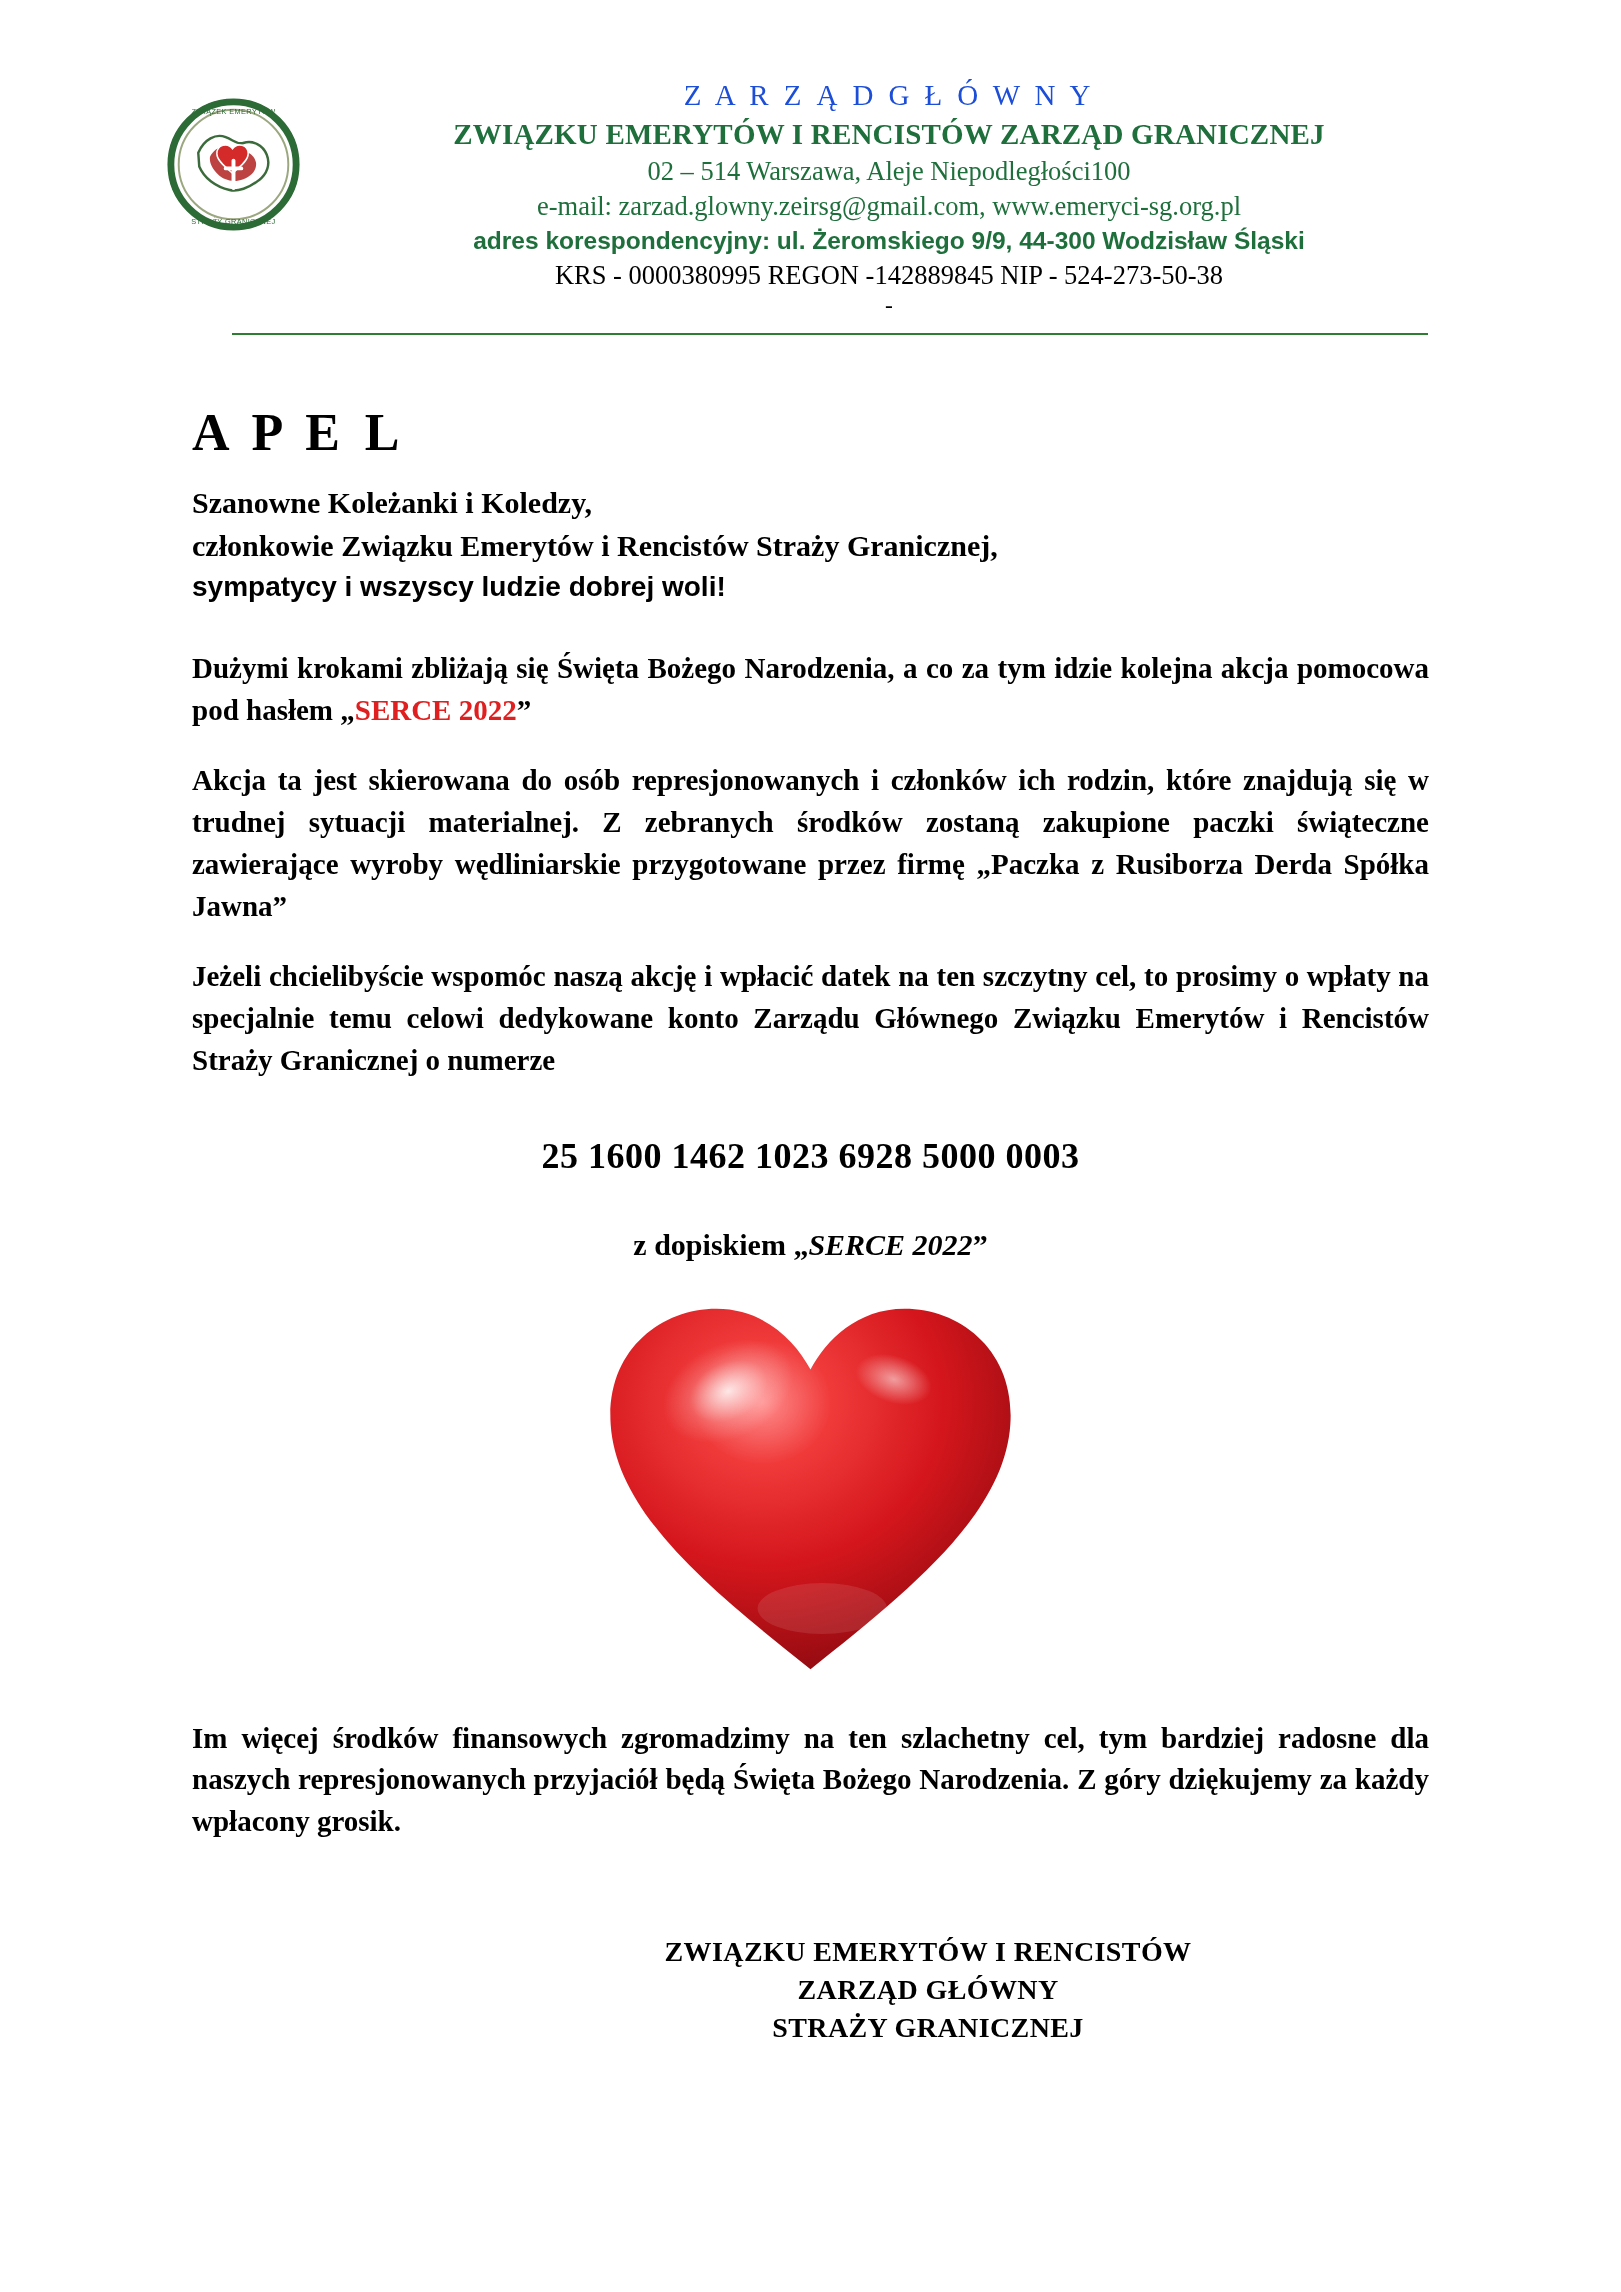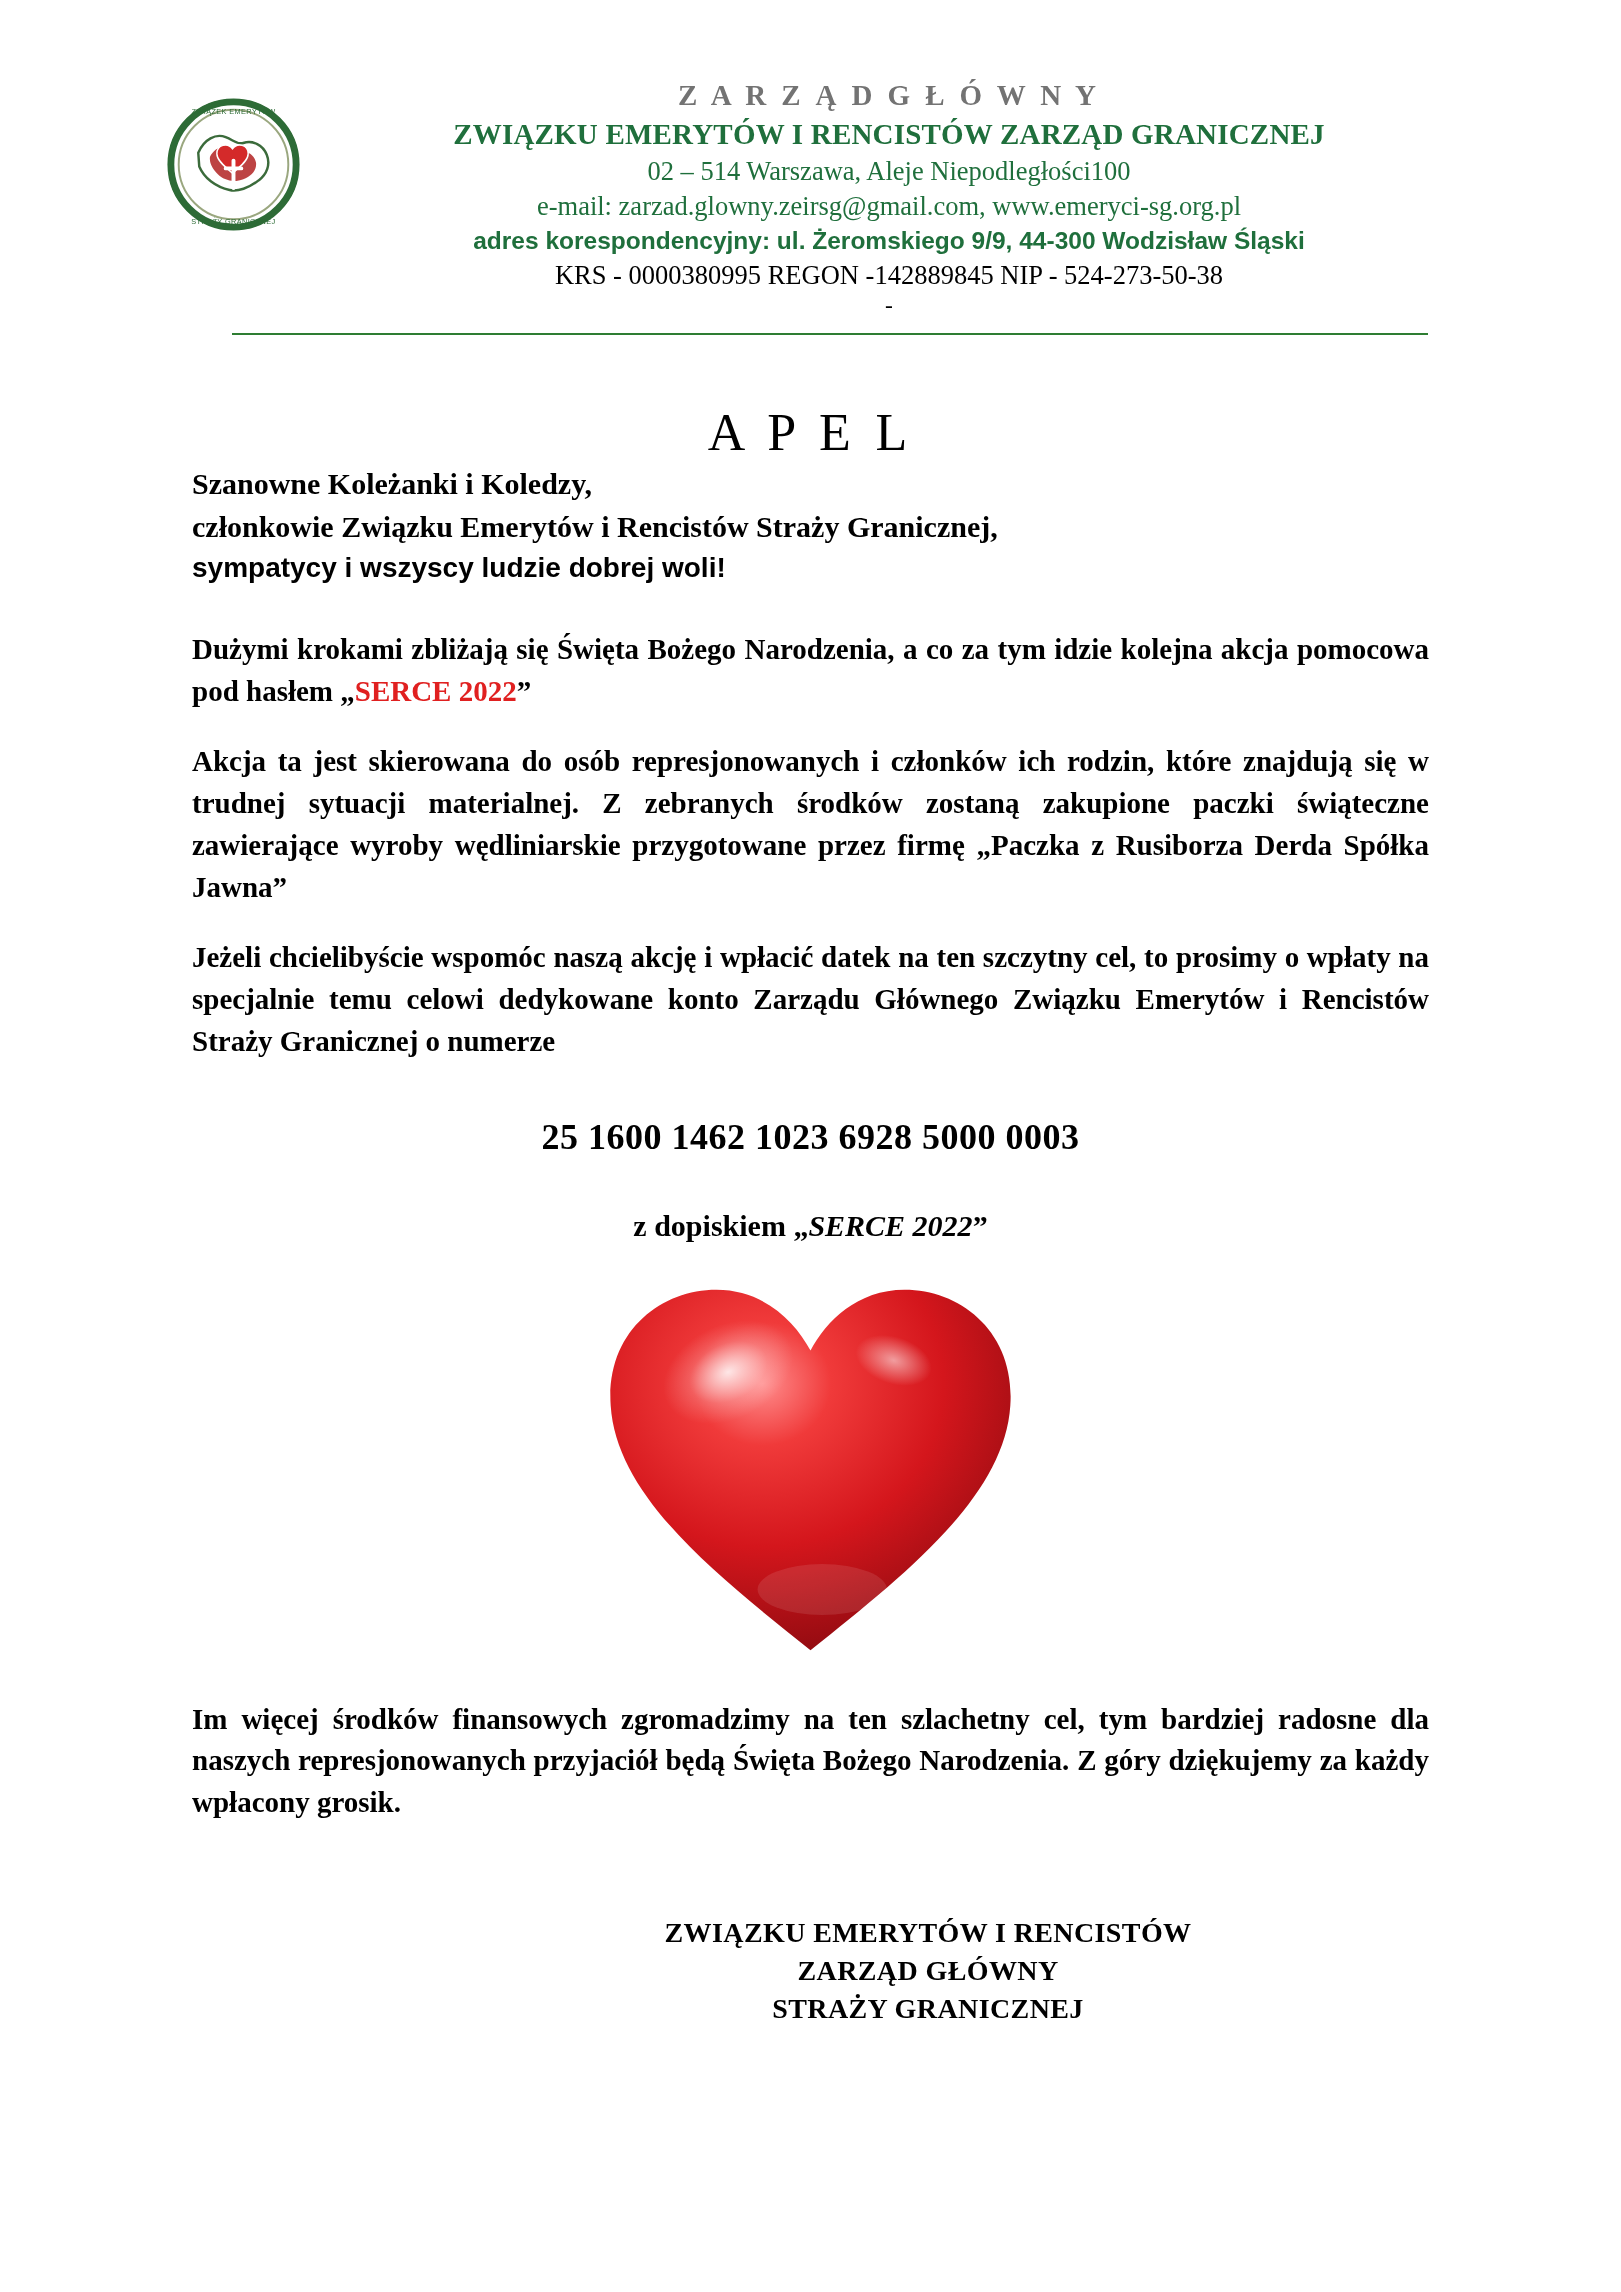--- a/index.html
+++ b/index.html
@@ -40,24 +40,24 @@
     height: 137px;
   }
   .logo svg { display: block; }
 
   .header-text {
     text-align: center;
     padding-left: 118px;
     line-height: 1.34;
   }
   .hdr-line1 {
-    font-weight: bold;
+    font-weight: normal;
     font-size: 29px;
     letter-spacing: 3.9px;
-    color: #737373;
+    color: #1d4ed8;
   }
   .hdr-line2 {
     font-weight: bold;
     font-size: 29px;
     color: #1F6F3C;
     letter-spacing: 0.2px;
   }
   .hdr-line3 {
     font-size: 26.5px;
     color: #1F6F3C;
@@ -89,26 +89,25 @@
     border: none;
     border-top: 2.9px solid #2E7D32;
   }
 
   
   .content {
     padding: 0 192px 0 192px;
   }
 
   .apel-title {
-    text-align: center;
     font-size: 52px;
-    font-weight: normal;
+    font-weight: bold;
     letter-spacing: 5.9px;
     margin-top: 33px;
-    margin-bottom: 1px;
+    margin-bottom: 20px;
   }
 
   .salutation {
     text-align: left;
     font-size: 30px;
     font-weight: bold;
     line-height: 1.42;
   }
   .salutation .l3 {
     font-family: "Liberation Sans", sans-serif;

